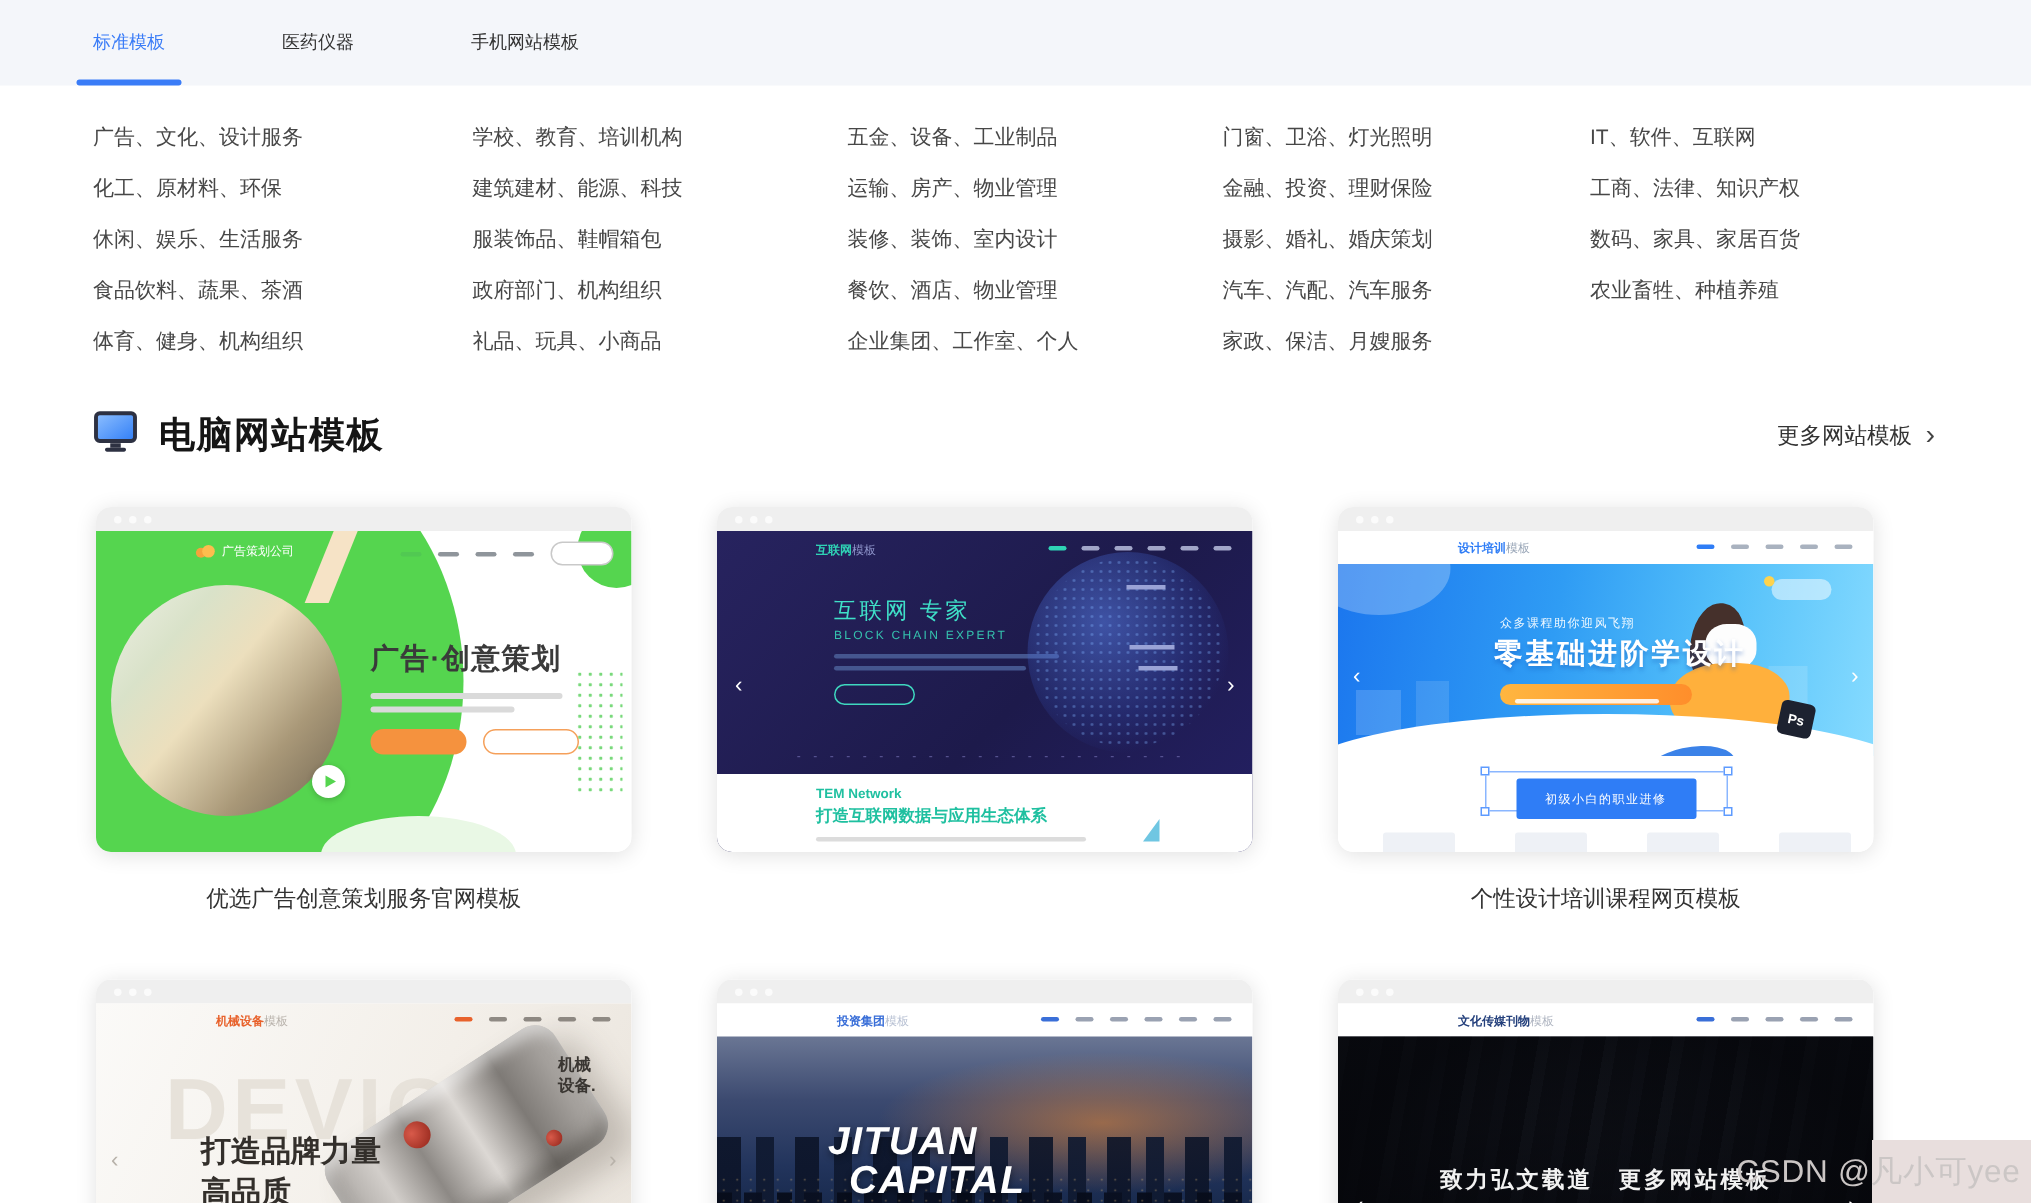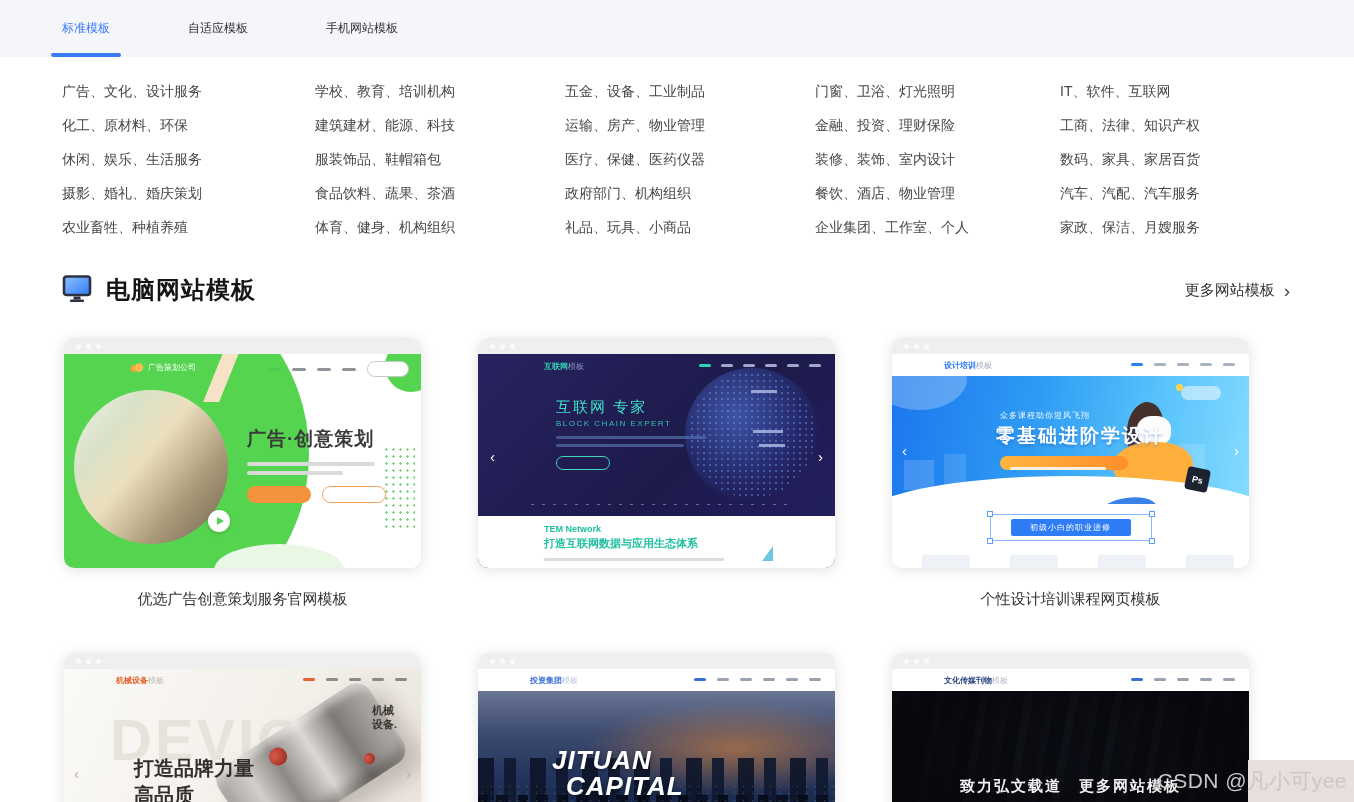--- a/index.html
+++ b/index.html
@@ -83,21 +83,21 @@
   .s2-footer { left:0; right:0; bottom:0; height:52px; background:#fff; }
   .s2-ft { position:absolute; left:66px; top:8px;  color:#1fc0a0; font-weight:700; font-size:9px; }
   .s2-fs { position:absolute; left:66px; top:20px; color:#1fc0a0; font-weight:800; font-size:11px; }
   .s2-fl { position:absolute; left:66px; top:42px; width:180px; height:3px; background:#dcdcdc; border-radius:2px; }
   .s2-sail { position:absolute; right:62px; top:30px; width:0; height:0;
     border-left:11px solid transparent; border-bottom:15px solid #6fc6e2; }
 
   
   .s3 { background:#fff; }
   .s3-navbar { left:0; right:0; top:0; height:22px; background:#fff; z-index:5; }
-  .logo { position:absolute; left:52px; top:6px; font-size:8px; font-weight:bold; white-space:nowrap;font-family:Liberation Serif, serif; }
+  .logo { position:absolute; left:80px; top:6px; font-size:8px; font-weight:bold; white-space:nowrap;font-family:Liberation Serif, serif; }
   .logo .sub { font-weight:normal; }
   .navbars { position:absolute; right:14px; top:9px; display:flex; gap:11px; }
   .s3-banner { left:0; right:0; top:22px; height:128px; overflow:hidden;
     background:linear-gradient(100deg,#1b76ee 0%,#2f9cf4 40%,#55c1fa 70%,#86dbff 100%); }
   .s3-cl1 { left:-20px; top:-28px; width:95px; height:62px; border-radius:50%; background:rgba(255,255,255,.26); }
   .s3-cl2 { right:28px; top:10px; width:40px; height:14px; border-radius:8px; background:rgba(255,255,255,.5); }
   .s3-bd1 { left:12px; bottom:14px; width:30px; height:30px; background:rgba(255,255,255,.16); }
   .s3-bd2 { left:52px; bottom:8px;  width:22px; height:42px; background:rgba(255,255,255,.12); }
   .s3-bd3 { right:44px; bottom:26px; width:26px; height:34px; background:rgba(255,255,255,.14); }
   .s3-tag  { left:108px; top:34px; color:#eef8ff; font-size:8px; letter-spacing:1px; z-index:3; }
@@ -113,21 +113,21 @@
   .s3-ps   { right:40px; top:92px; width:23px; height:23px; border-radius:4px; background:#1d2230; color:#fff;
     font-size:9px; font-weight:bold; display:flex; align-items:center; justify-content:center; transform:rotate(12deg); z-index:4; }
   .s3-leg  { right:104px; top:104px; width:10px; height:28px; background:#fff; transform:rotate(18deg); }
   .s3-shoe { right:92px; top:122px; width:60px; height:27px; border-radius:50% 60% 45% 45%; background:#3b82e8;
     box-shadow:inset 0 -6px 0 #2a62c2; transform:rotate(-12deg); z-index:4; }
   .s3-curve{ left:-30px; right:-30px; bottom:-56px; height:84px; border-radius:50%; background:#fff; }
   .s3-sel { left:50%; top:160px; transform:translateX(-50%); width:162px; height:27px; border:1px solid #8ab6ff; z-index:2; }
   .s3-h { position:absolute; width:6px; height:6px; background:#fff; border:1px solid #5e9bff; }
   .s3-h.tl{ left:-4px; top:-4px; } .s3-h.tr{ right:-4px; top:-4px; }
   .s3-h.bl{ left:-4px; bottom:-4px; } .s3-h.br{ right:-4px; bottom:-4px; }
-  .s3-btn { left:50%; top:165px; transform:translateX(-50%); width:120px; height:17px; background:#2f7df6;
+  .s3-btn { left:50%; top:165px; transform:translateX(-50%); width:120px; height:27px; background:#2f7df6;
     color:#fff; font-size:8px; letter-spacing:1px; display:flex; align-items:center; justify-content:center;
     border-radius:2px; z-index:3; white-space:nowrap; }
   .s3-ic { bottom:0; height:13px; width:48px; background:#eef1f6; border-radius:2px 2px 0 0; }
 
   
   .s4 { background:linear-gradient(115deg,#fbfaf8 0%,#f3efe9 55%,#e9e3db 100%); }
   .s4-device { left:46px; top:42px; font-size:58px; font-weight:800; color:#e7e2da; letter-spacing:3px; line-height:1; z-index:0; }
   .s4-h { left:70px; top:86px; font-size:20px; font-weight:800; color:#332f2b; line-height:27px; z-index:2; }
   .s4-machine { right:20px; top:50px; width:180px; height:92px; border-radius:16px; transform:rotate(-33deg); z-index:1;
     background:linear-gradient(90deg,#a8a4a0 0%,#d2cecA 18%,#8d8985 35%,#dcd8d4 55%,#7e7a76 75%,#b5b1ad 100%);
@@ -167,41 +167,40 @@
 
   
   .wm-corner { position:absolute; right:0; bottom:0; width:106px; height:42px; background:#e8dedd; z-index:40; }
   .wm { position:absolute; right:7px; bottom:7px; font-size:21px; color:#cbc6c5; letter-spacing:.5px; z-index:41; }
 </style>
 </head>
 <body>
 
 <div class="tabbar">
   <div class="tab active">标准模板</div>
-  <div class="tab">自适应模板</div>
+  <div class="tab">医药仪器</div>
   <div class="tab">手机网站模板</div>
 </div>
 
 <div class="categories">
   <span class="cat">广告、文化、设计服务</span>
   <span class="cat">学校、教育、培训机构</span>
   <span class="cat">五金、设备、工业制品</span>
   <span class="cat">门窗、卫浴、灯光照明</span>
   <span class="cat">IT、软件、互联网</span>
   <span class="cat">化工、原材料、环保</span>
   <span class="cat">建筑建材、能源、科技</span>
   <span class="cat">运输、房产、物业管理</span>
   <span class="cat">金融、投资、理财保险</span>
   <span class="cat">工商、法律、知识产权</span>
   <span class="cat">休闲、娱乐、生活服务</span>
   <span class="cat">服装饰品、鞋帽箱包</span>
-  <span class="cat">医疗、保健、医药仪器</span>
   <span class="cat">装修、装饰、室内设计</span>
+  <span class="cat">摄影、婚礼、婚庆策划</span>
   <span class="cat">数码、家具、家居百货</span>
-  <span class="cat">摄影、婚礼、婚庆策划</span>
   <span class="cat">食品饮料、蔬果、茶酒</span>
   <span class="cat">政府部门、机构组织</span>
   <span class="cat">餐饮、酒店、物业管理</span>
   <span class="cat">汽车、汽配、汽车服务</span>
   <span class="cat">农业畜牲、种植养殖</span>
   <span class="cat">体育、健身、机构组织</span>
   <span class="cat">礼品、玩具、小商品</span>
   <span class="cat">企业集团、工作室、个人</span>
   <span class="cat">家政、保洁、月嫂服务</span>
 </div>

